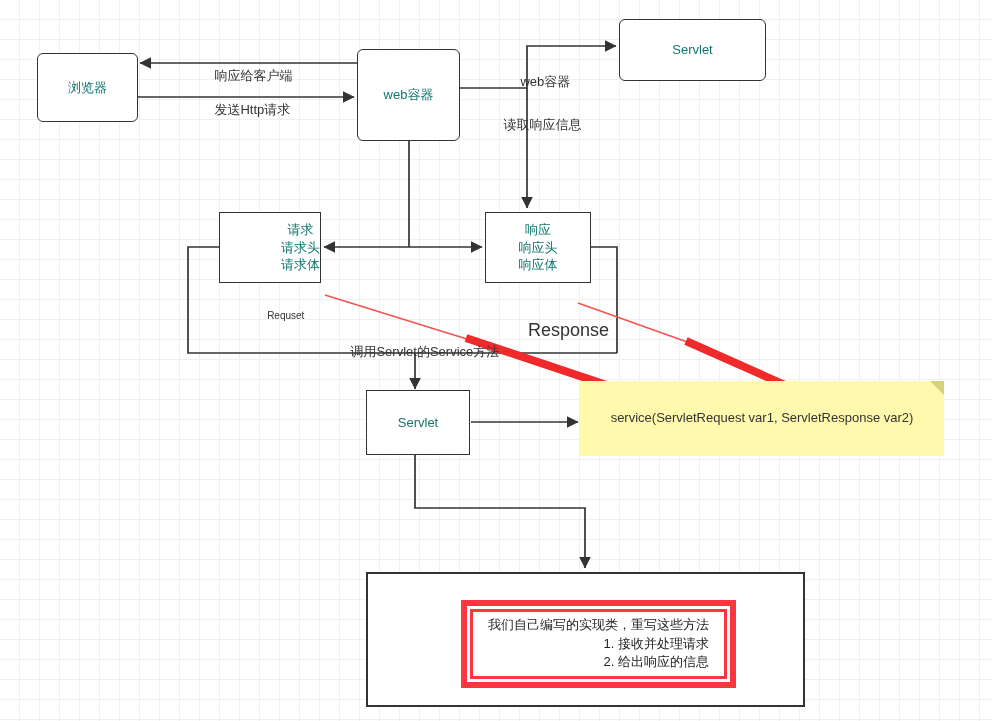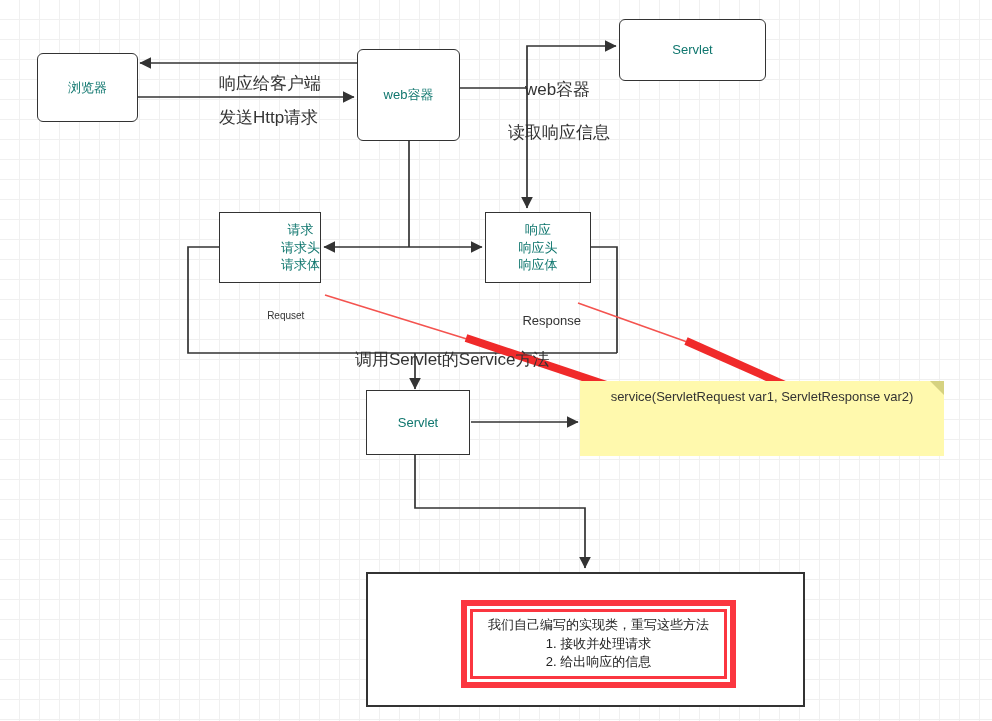--- a/index.html
+++ b/index.html
@@ -46,56 +46,57 @@
   .node.round { border-radius: 6px; }
   .note {
     position: absolute;
     box-sizing: border-box;
     background: #fff9ad;
     color: #333333;
     font-size: 12.5px;
     line-height: 1.55;
     white-space: pre-line;
     display: flex;
+    align-items: center;
     justify-content: center;
     text-align: center;
     padding: 6px 10px;
   }
   .note .fold {
     position: absolute;
     top: 0; right: 0;
     width: 0; height: 0;
     border-top: 14px solid #d6d280;
     border-left: 14px solid transparent;
   }
   .edge-label {
     position: absolute;
     color: #333333;
-    font-size: 17px;
+    font-size: 13px;
     line-height: 1.3;
     white-space: pre;
     background: transparent;
   }
   .redbox-outer {
     position: absolute;
     box-sizing: border-box;
     border: 6px solid #fb3640;
     background: #ffffff;
     padding: 3px;
   }
   .redbox-inner {
     box-sizing: border-box;
     width: 100%;
     height: 100%;
     border: 3px solid #fb3640;
     background: #ffffff;
     display: flex;
     align-items: center;
     justify-content: center;
-    text-align: center;
+    text-align: right;
     font-size: 13px;
     line-height: 1.45;
     color: #222222;
     white-space: pre-line;
   }
 </style>
 </head>
 <body>
 
 <div id="canvas">
@@ -204,21 +205,21 @@
   </div>
 
   <div class="edge-label" style="left:489px; top:100px;">
     <span>读取响应信息</span>
   </div>
 
   <div class="edge-label" style="left:256px; top:296px; font-size:10px;">
     <span>Requset</span>
   </div>
 
-  <div class="edge-label" style="left:508px; top:296px; font-size:13px;">
+  <div class="edge-label" style="left:508px; top:296px; font-size:18px;">
     <span>Response</span>
   </div>
 
   <div class="edge-label" style="left:336px; top:327px;">
     <span>调用Servlet的Service方法</span>
   </div>
 
 </div>
 
 </body></html>

